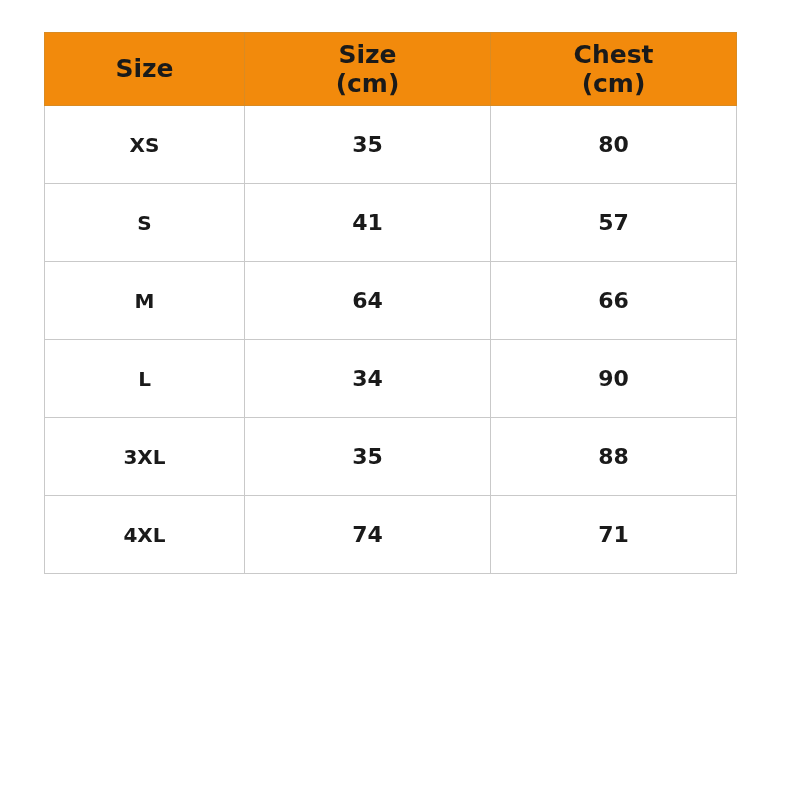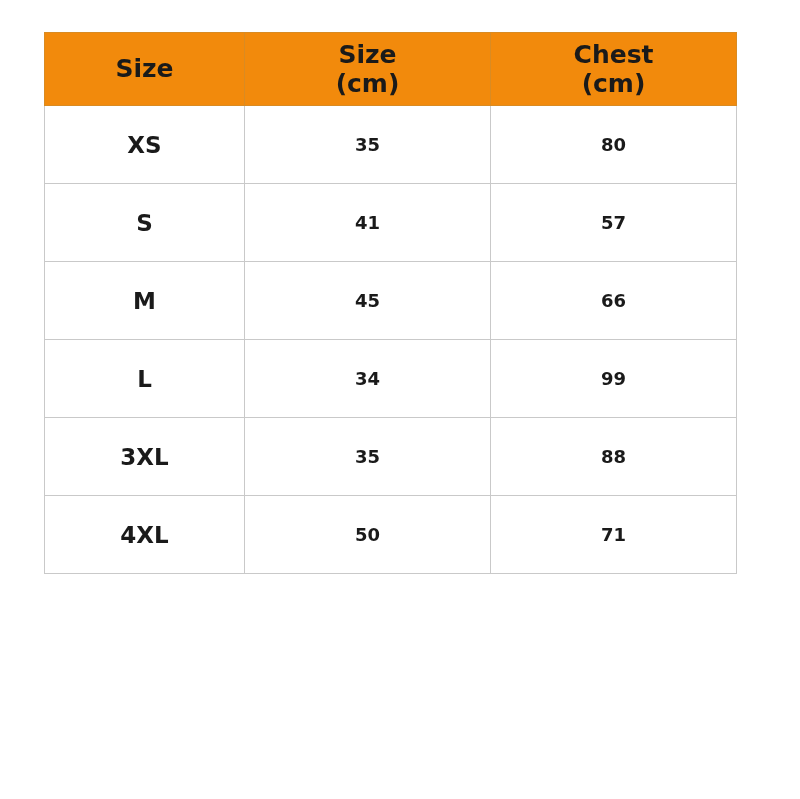--- a/index.html
+++ b/index.html
@@ -49,25 +49,25 @@
     font-size: 25px;
     line-height: 1.18;
     border-color: #d98b23;
     padding: 0 4px;
   }
   table.size-chart thead th .hdr-line2 {
     display: block;
   }
   table.size-chart tbody td {
     height: 75px;
-    font-size: 18px;
+    font-size: 22px;
     background: #ffffff;
   }
   table.size-chart tbody td.size-cell {
-    font-size: 23px;
+    font-size: 20px;
   }
 </style>
 </head>
 <body>
 
 <div class="page">
   <div class="table-wrap">
     <table class="size-chart">
       <colgroup>
         <col class="c-size">
@@ -95,34 +95,34 @@
           <td>35</td>
           <td>80</td>
         </tr>
         <tr>
           <td class="size-cell">S</td>
           <td>41</td>
           <td>57</td>
         </tr>
         <tr>
           <td class="size-cell">M</td>
-          <td>45</td>
+          <td>64</td>
           <td>66</td>
         </tr>
         <tr>
           <td class="size-cell">L</td>
           <td>34</td>
-          <td>99</td>
+          <td>90</td>
         </tr>
         <tr>
           <td class="size-cell">3XL</td>
           <td>35</td>
           <td>88</td>
         </tr>
         <tr>
           <td class="size-cell">4XL</td>
-          <td>50</td>
+          <td>74</td>
           <td>71</td>
         </tr>
       </tbody>
     </table>
   </div>
 </div>
 
 </body></html>

